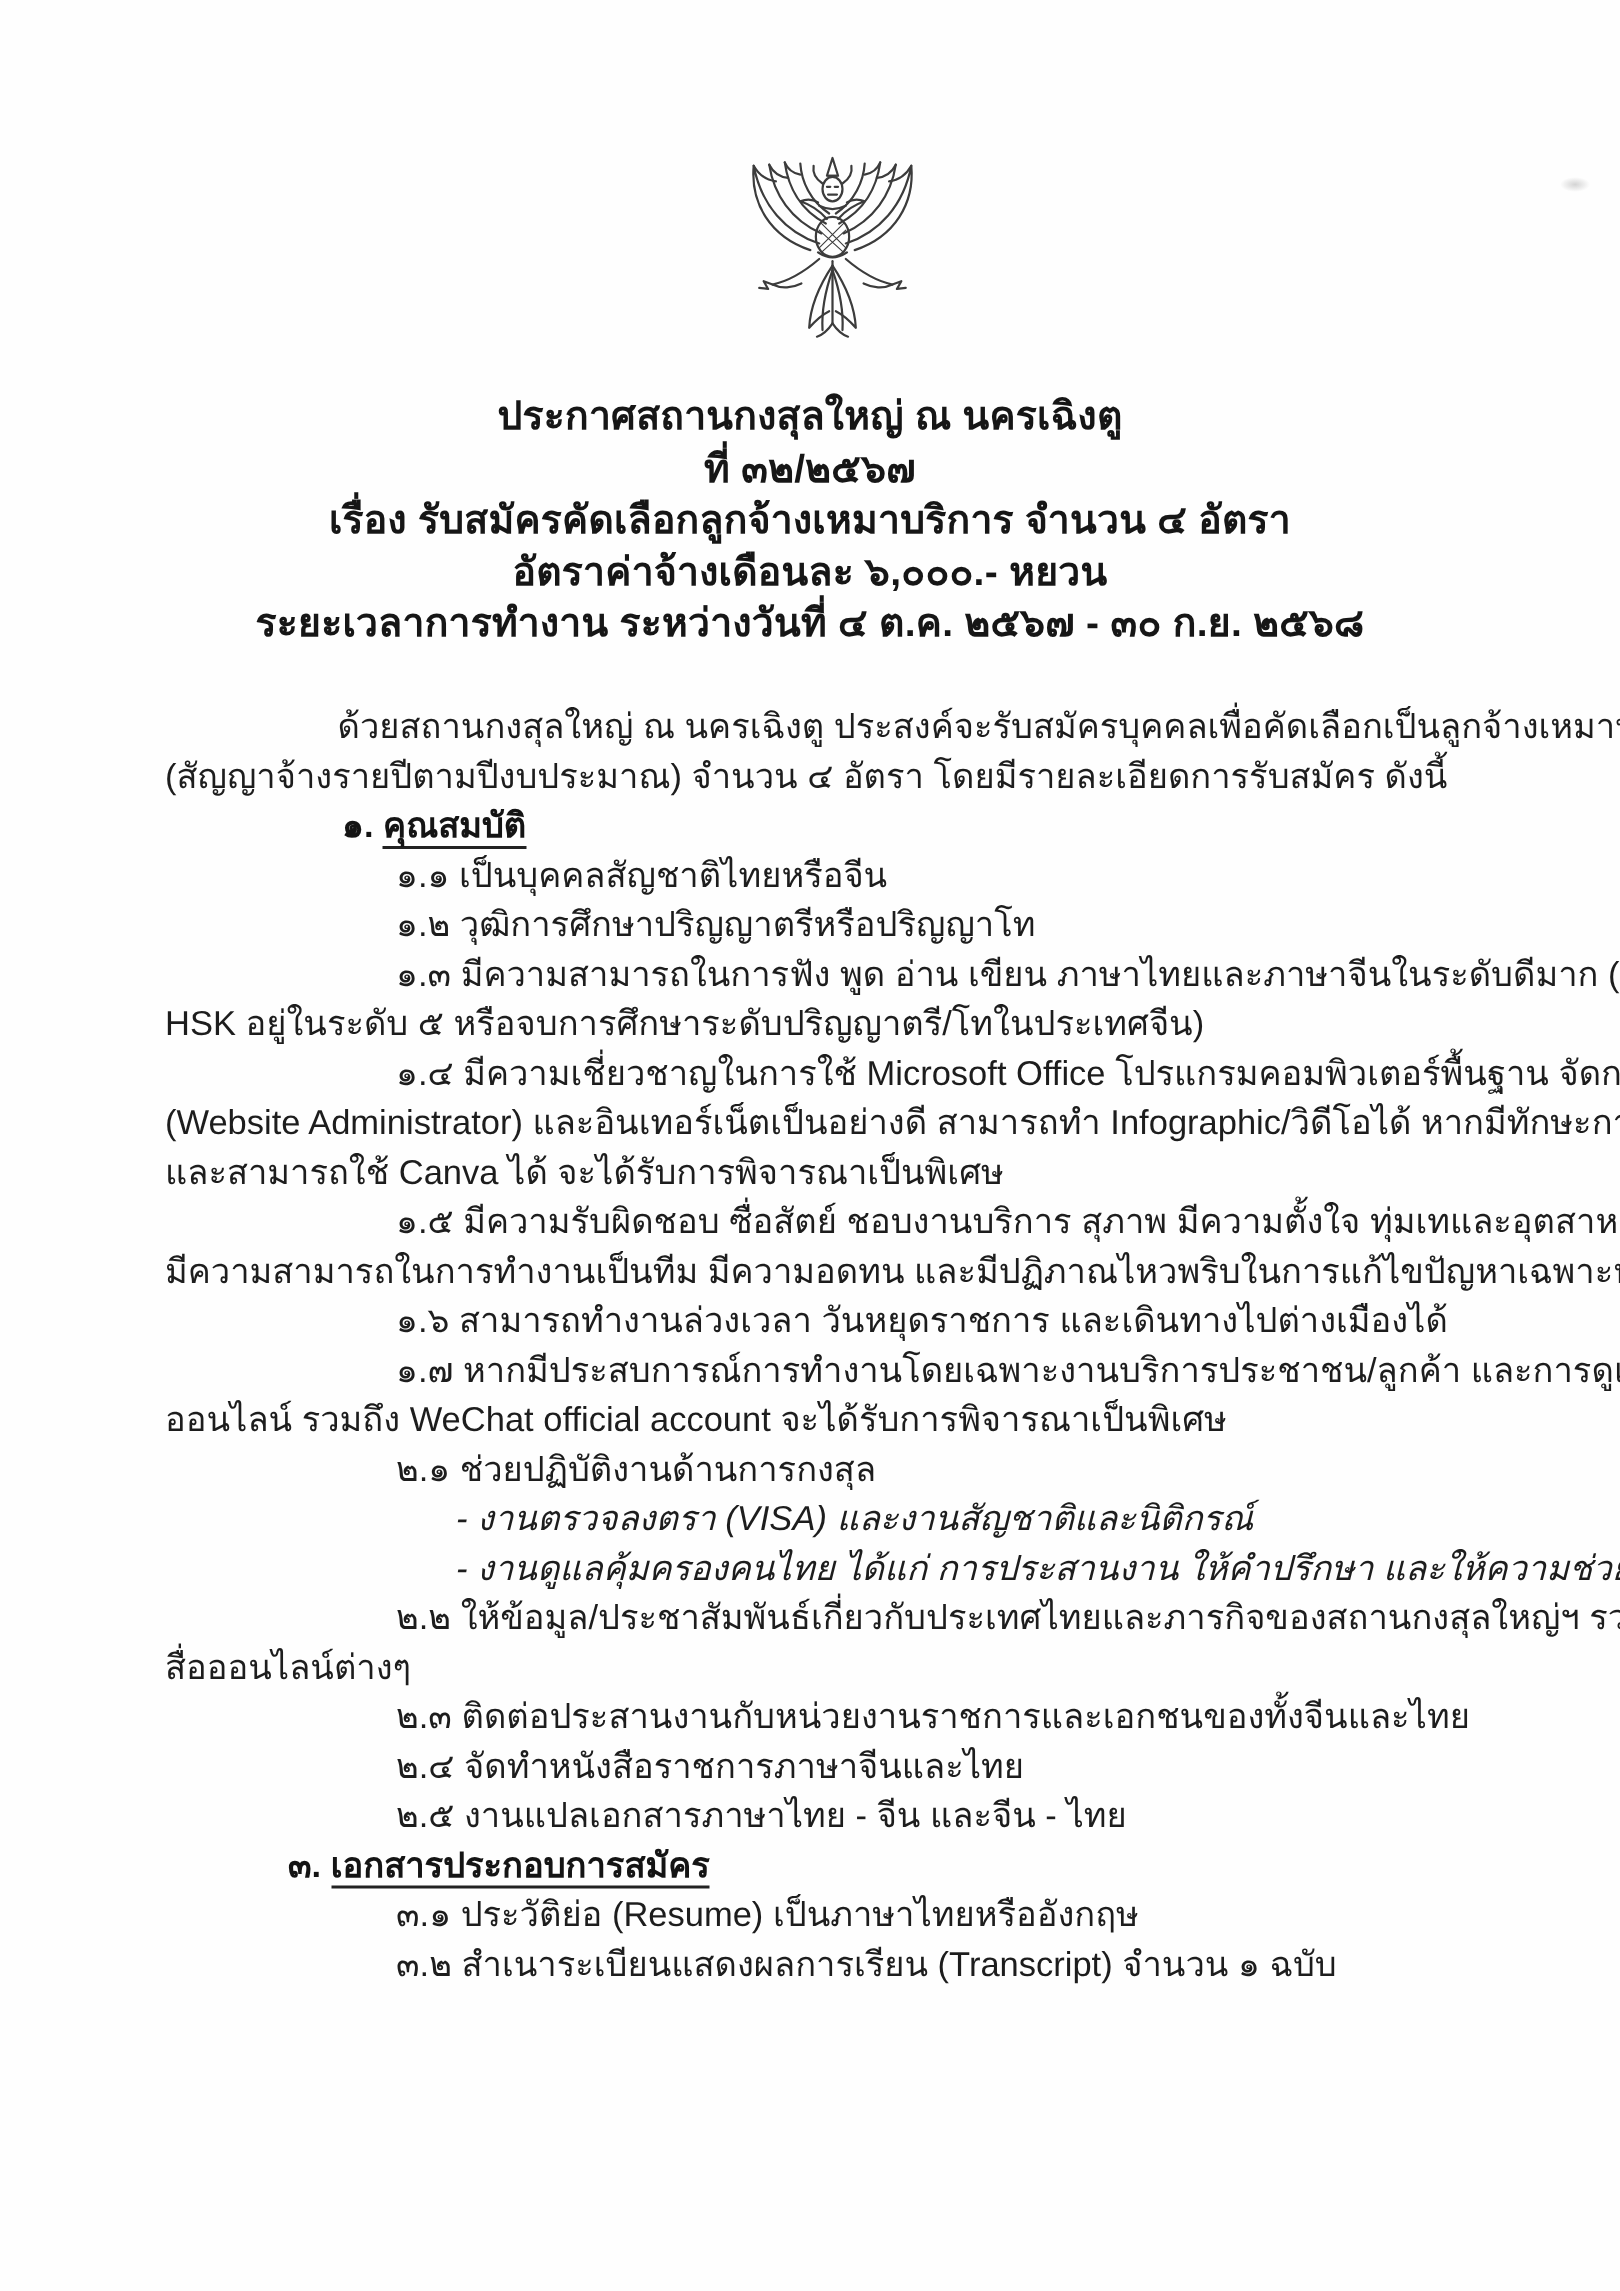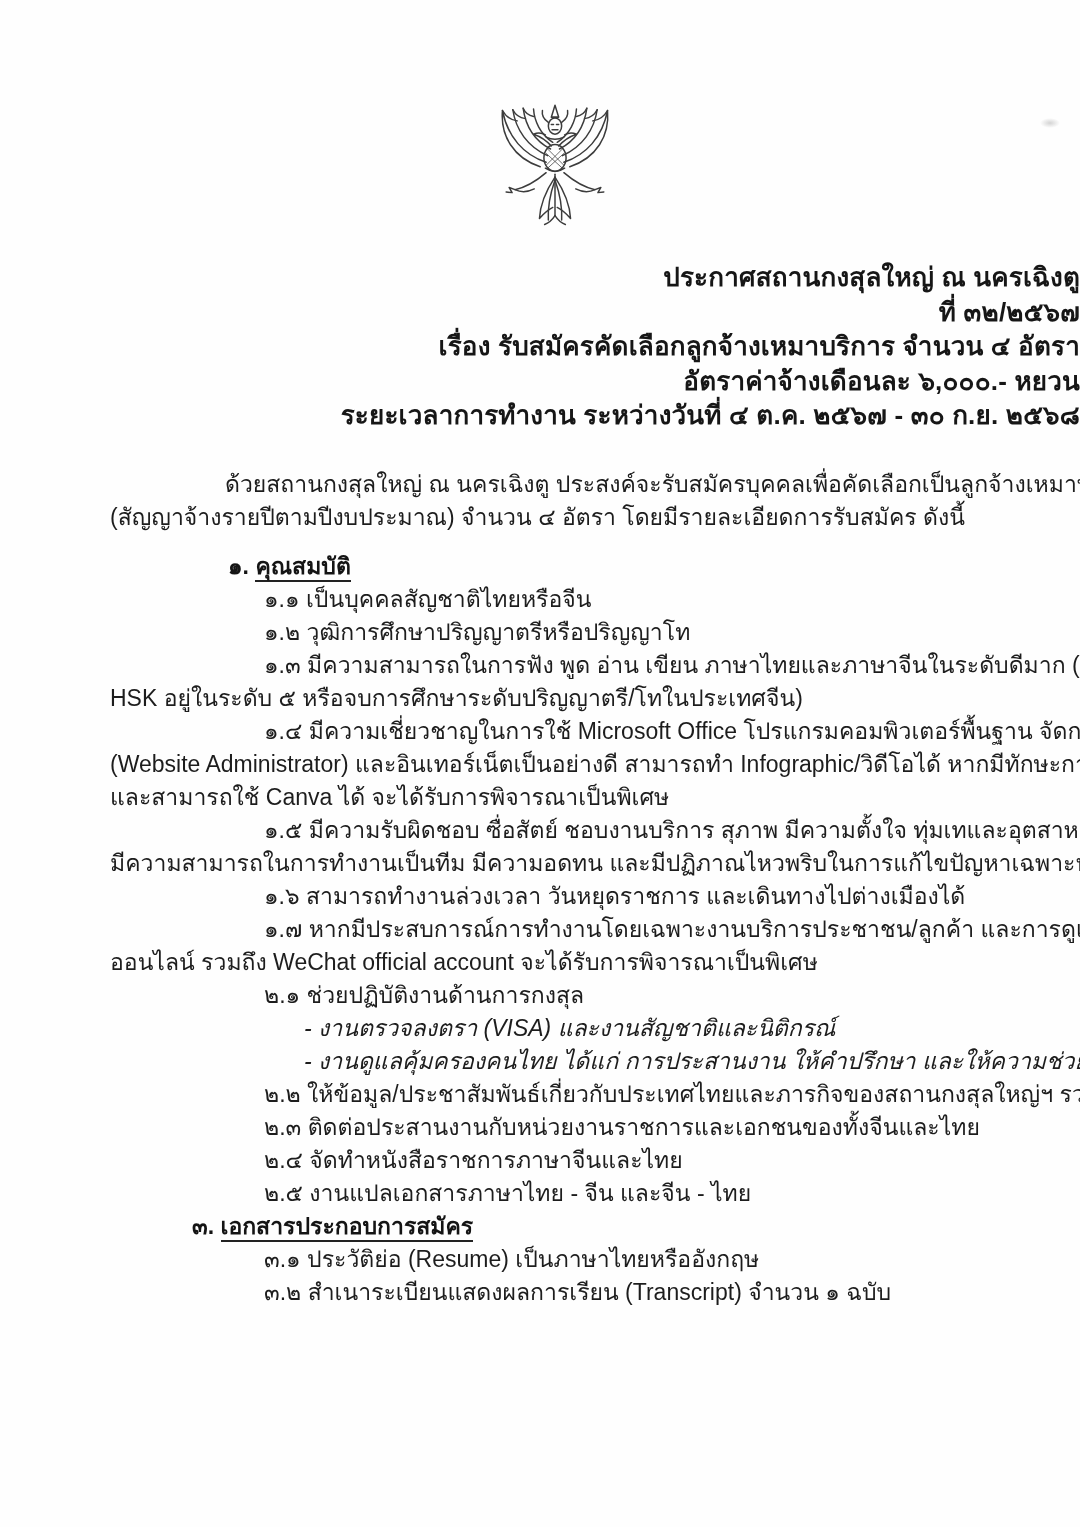--- a/index.html
+++ b/index.html
@@ -24,39 +24,39 @@
     position: absolute;
     left: 1040px; top: 118px;
     width: 20px; height: 10px;
     border-radius: 50%;
     background: radial-gradient(ellipse at center, rgba(160,160,160,.45), rgba(160,160,160,0) 70%);
   }
   .doc-header {
     position: absolute;
     top: 260px; left: 0;
     width: 1080px;
-    text-align: right;
+    text-align: center;
     font-weight: bold;
     font-size: 26px;
     line-height: 34.5px;
     color: #161616;
     letter-spacing: .2px;
   }
   .doc-body {
     position: absolute;
     top: 468px; left: 110px;
     width: 892px;
     font-size: 23px;
     line-height: 33px;
     color: #1d1d1d;
   }
   .line { white-space: nowrap; }
   .ind-flush { padding-left: 0; }
   .ind-para  { padding-left: 115px; }
-  .ind-sec   { padding-left: 118px; margin-top: 16px; }
+  .ind-sec   { padding-left: 118px; }
   .ind-sec3  { padding-left: 82px; }
   .ind-item  { padding-left: 154px; }
   .ind-dash  { padding-left: 194px; font-style: italic; }
   .heading { font-weight: bold; color: #141414; }
   .u { border-bottom: 2px solid #222; padding-bottom: 1px; }
 </style>
 </head>
 <body>
 
 <div class="page">
@@ -119,20 +119,21 @@
       <div class="line ind-flush">และสามารถใช้ Canva ได้ จะได้รับการพิจารณาเป็นพิเศษ</div>
       <div class="line ind-item">๑.๕ มีความรับผิดชอบ ซื่อสัตย์ ชอบงานบริการ สุภาพ มีความตั้งใจ ทุ่มเทและอุตสาหะ</div>
       <div class="line ind-flush">มีความสามารถในการทำงานเป็นทีม มีความอดทน และมีปฏิภาณไหวพริบในการแก้ไขปัญหาเฉพาะหน้า</div>
       <div class="line ind-item">๑.๖ สามารถทำงานล่วงเวลา วันหยุดราชการ และเดินทางไปต่างเมืองได้</div>
       <div class="line ind-item">๑.๗ หากมีประสบการณ์การทำงานโดยเฉพาะงานบริการประชาชน/ลูกค้า และการดูแล Platform</div>
       <div class="line ind-flush">ออนไลน์ รวมถึง WeChat official account จะได้รับการพิจารณาเป็นพิเศษ</div>
       <div class="line ind-item">๒.๑ ช่วยปฏิบัติงานด้านการกงสุล</div>
       <div class="line ind-dash">- งานตรวจลงตรา (VISA) และงานสัญชาติและนิติกรณ์</div>
       <div class="line ind-dash">- งานดูแลคุ้มครองคนไทย ได้แก่ การประสานงาน ให้คำปรึกษา และให้ความช่วยเหลือ</div>
       <div class="line ind-item">๒.๒ ให้ข้อมูล/ประชาสัมพันธ์เกี่ยวกับประเทศไทยและภารกิจของสถานกงสุลใหญ่ฯ รวมถึงจัดทำ</div>
+      <div class="line ind-flush">สื่อออนไลน์ต่างๆ</div>
       <div class="line ind-item">๒.๓ ติดต่อประสานงานกับหน่วยงานราชการและเอกชนของทั้งจีนและไทย</div>
       <div class="line ind-item">๒.๔ จัดทำหนังสือราชการภาษาจีนและไทย</div>
       <div class="line ind-item">๒.๕ งานแปลเอกสารภาษาไทย - จีน และจีน - ไทย</div>
       <div class="line ind-sec3 heading"><span>๓. </span><span class="u">เอกสารประกอบการสมัคร</span></div>
       <div class="line ind-item">๓.๑ ประวัติย่อ (Resume) เป็นภาษาไทยหรืออังกฤษ</div>
       <div class="line ind-item">๓.๒ สำเนาระเบียนแสดงผลการเรียน (Transcript) จำนวน ๑ ฉบับ</div>
     </div>
 
 </div>
 

